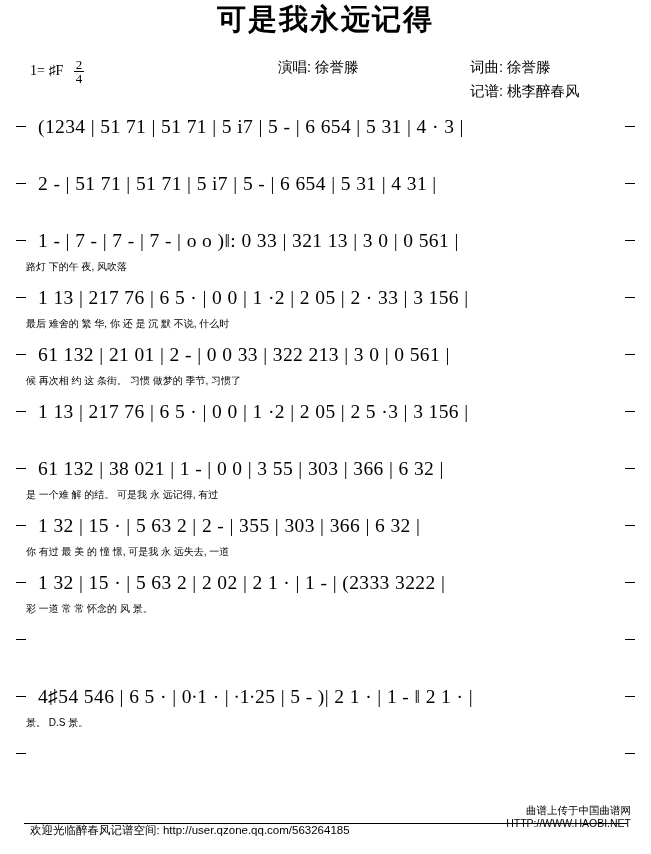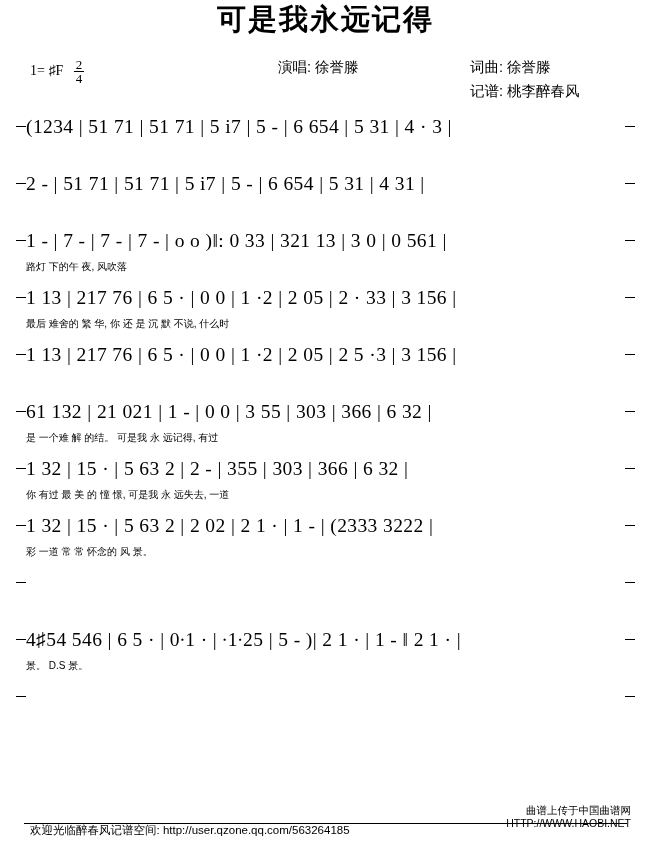--- a/index.html
+++ b/index.html
@@ -83,21 +83,21 @@
   .staff {
     position: relative;
     margin: 0 26px;
   }
   .sysrow {
     position: relative;
     height: 57px;
   }
   .notes {
     position: absolute;
-    left: 0;
+    left: 12px;
     top: 0;
     width: 599px;
     height: 30px;
     font-family: "Liberation Serif", serif;
     font-size: 19.5px;
     letter-spacing: 0.4px;
     white-space: nowrap;
   }
   .lyric {
     position: absolute;
@@ -195,31 +195,37 @@
       <div class="lyric">路灯 下的午 夜,          风吹落</div>
     </div>
 
     <div class="sysrow">
       <span class="edgeline-l"></span>
       <span class="edgeline-r"></span>
       <div class="notes">1 13 | 217 76 | 6 5 · | 0 0 | 1 ·2 | 2 05 | 2 · 33 | 3 156 |</div>
       <div class="lyric">最后 难舍的 繁 华,      你 还 是 沉 默 不说,   什么时</div>
     </div>
 
+    <div class="sysrow">
+      <span class="edgeline-l"></span>
+      <span class="edgeline-r"></span>
+      <div class="notes">61 132 | 21 01 | 2 - | 0 0 33 | 322 213 | 3 0 | 0 561 |</div>
+      <div class="lyric">候 再次相 约 这 条街。    习惯 做梦的 季节,   习惯了</div>
+    </div>
 
     <div class="sysrow">
       <span class="edgeline-l"></span>
       <span class="edgeline-r"></span>
       <div class="notes">1 13 | 217 76 | 6 5 · | 0 0 | 1 ·2 | 2 05 | 2 5 ·3 | 3 156 |</div>
     </div>
 
     <div class="sysrow">
       <span class="edgeline-l"></span>
       <span class="edgeline-r"></span>
-      <div class="notes">61 132 | 21 021 | 1 - | 0 0 | 3 55 | 303 | 366 | 6 32 |</div>
+      <div class="notes">61 132 | 38 021 | 1 - | 0 0 | 3 55 | 303 | 366 | 6 32 |</div>
       <div class="lyric">是 一个难 解 的结。    可是我      永 远记得,   有过</div>
     </div>
 
     <div class="sysrow">
       <span class="edgeline-l"></span>
       <span class="edgeline-r"></span>
       <div class="notes">1 32 | 15 · | 5 63 2 | 2 - | 355 | 303 | 366 | 6 32 |</div>
       <div class="lyric">你 有过 最 美 的 憧 憬,   可是我      永 远失去,   一道</div>
     </div>
 

